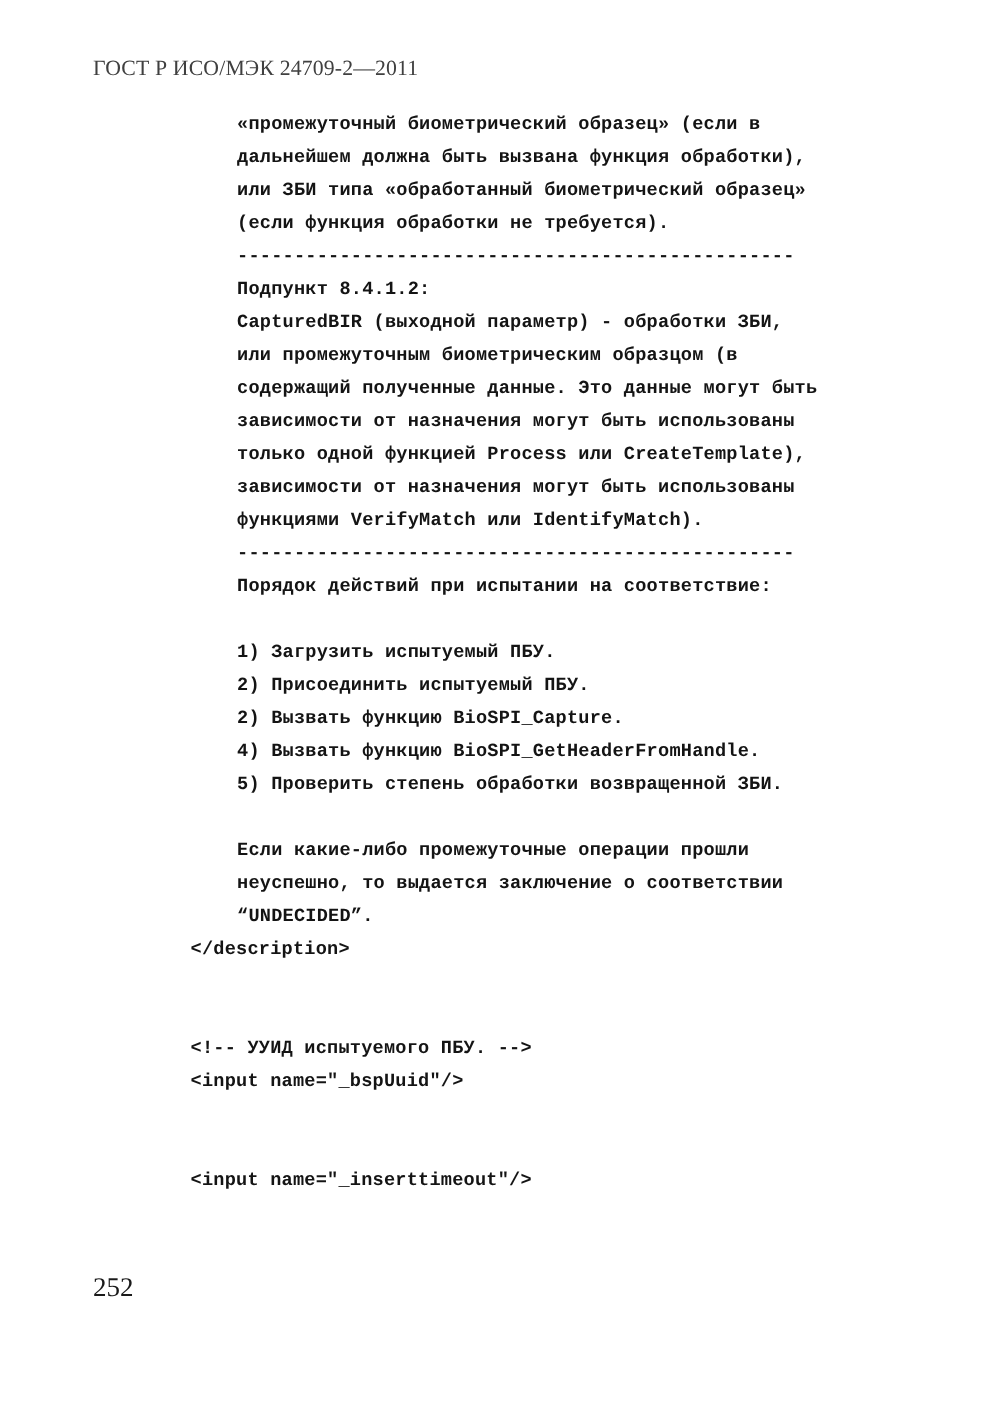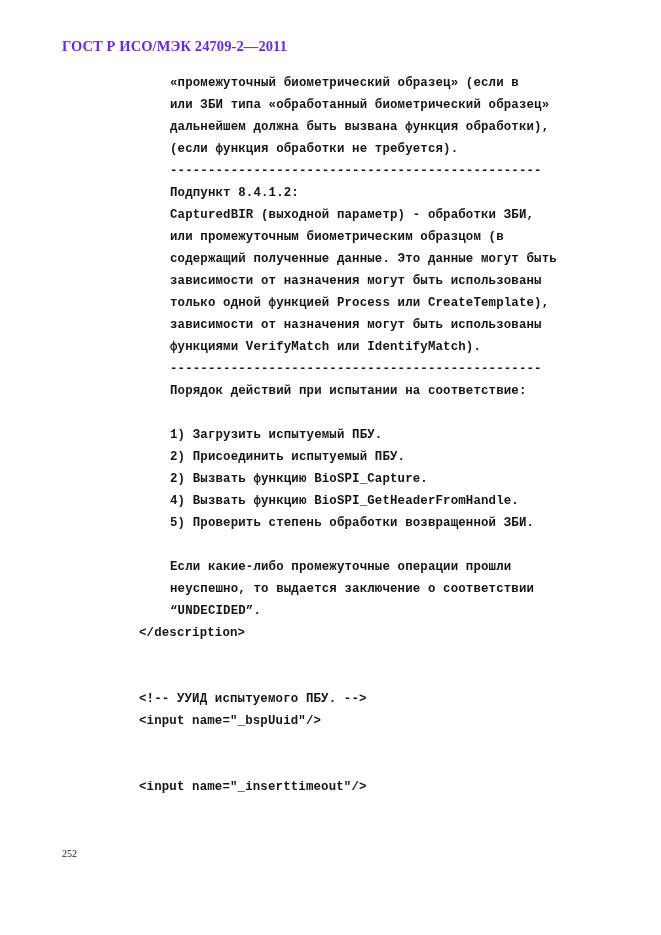--- a/index.html
+++ b/index.html
@@ -16,30 +16,30 @@
     overflow: hidden;
   }
 
   
   .doc-header {
     position: absolute;
     left: 62px;
     top: 38px;
     font-family: "Liberation Serif", "DejaVu Serif", serif;
     font-size: 14.5px;
-    font-weight: bold;
-    color: #6d28d9;
+    font-weight: normal;
+    color: #404040;
     letter-spacing: 0.1px;
     white-space: pre;
   }
 
   
   .body-block {
     position: absolute;
-    left: 139px;
+    left: 127px;
     top: 72px;
     width: 500px;
     font-family: "Liberation Mono", "DejaVu Sans Mono", monospace;
     font-size: 12.4px;
     font-weight: bold;
     color: #141414;
     line-height: 22px;
     letter-spacing: 0.15px;
   }
 
@@ -52,36 +52,36 @@
   
   .ind-0 { padding-left: 0px; }      
   .ind-1 { padding-left: 31px; }
 
   
   .page-number {
     position: absolute;
     left: 62px;
     top: 848px;
     font-family: "Liberation Serif", "DejaVu Serif", serif;
-    font-size: 10px;
+    font-size: 18px;
     color: #1a1a1a;
     white-space: pre;
   }
 </style>
 </head>
 <body>
 
 <div id="page">
 
   <div class="doc-header">ГОСТ Р ИСО/МЭК 24709-2—2011</div>
 
   <div class="body-block" id="body-block">
       <div class="line ind-1">«промежуточный биометрический образец» (если в</div>
+      <div class="line ind-1">дальнейшем должна быть вызвана функция обработки),</div>
       <div class="line ind-1">или ЗБИ типа «обработанный биометрический образец»</div>
-      <div class="line ind-1">дальнейшем должна быть вызвана функция обработки),</div>
       <div class="line ind-1">(если функция обработки не требуется).</div>
       <div class="line ind-1">-------------------------------------------------</div>
       <div class="line ind-1">Подпункт 8.4.1.2:</div>
       <div class="line ind-1">CapturedBIR (выходной параметр) - обработки ЗБИ,</div>
       <div class="line ind-1">или промежуточным биометрическим образцом (в</div>
       <div class="line ind-1">содержащий полученные данные. Это данные могут быть</div>
       <div class="line ind-1">зависимости от назначения могут быть использованы</div>
       <div class="line ind-1">только одной функцией Process или CreateTemplate),</div>
       <div class="line ind-1">зависимости от назначения могут быть использованы</div>
       <div class="line ind-1">функциями VerifyMatch или IdentifyMatch).</div>

